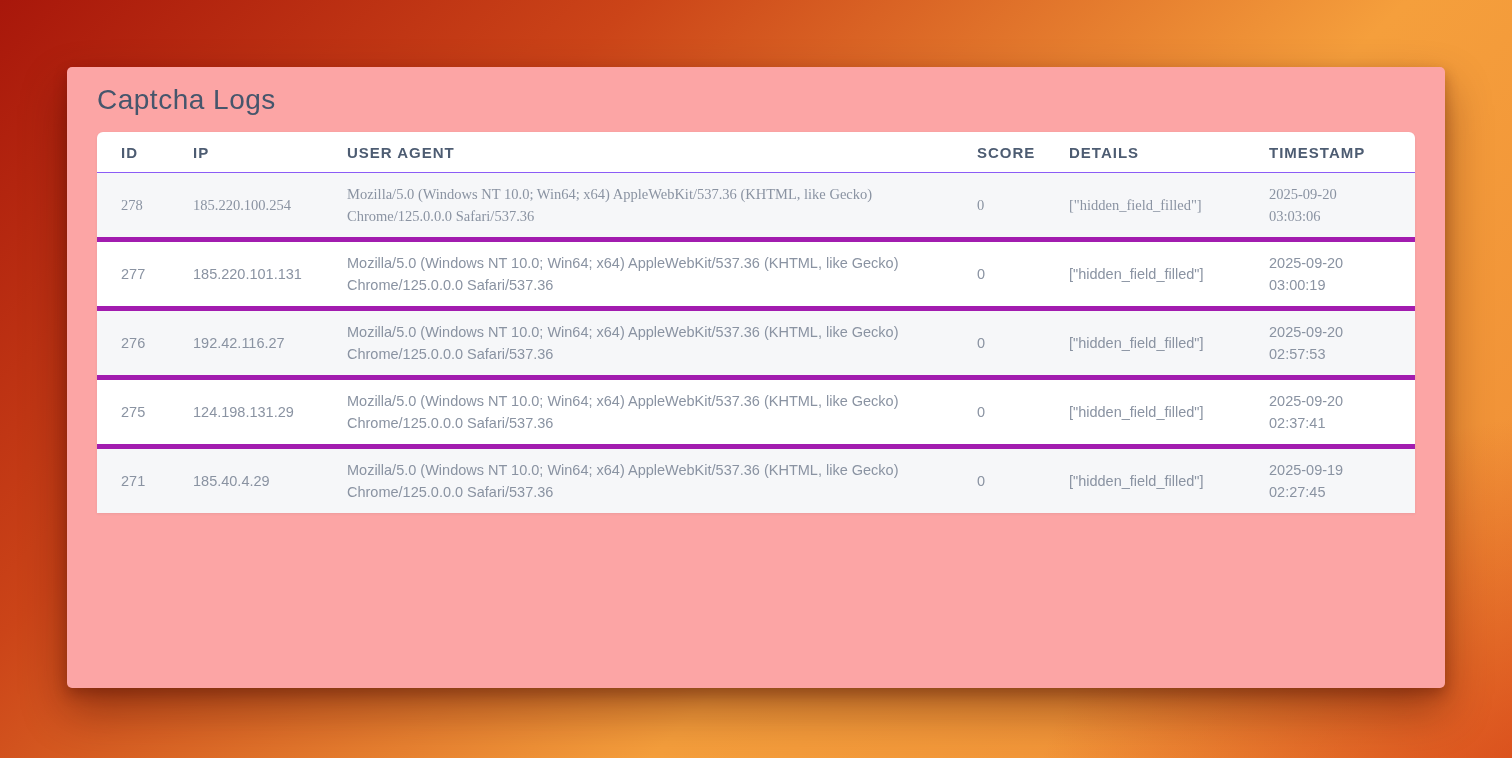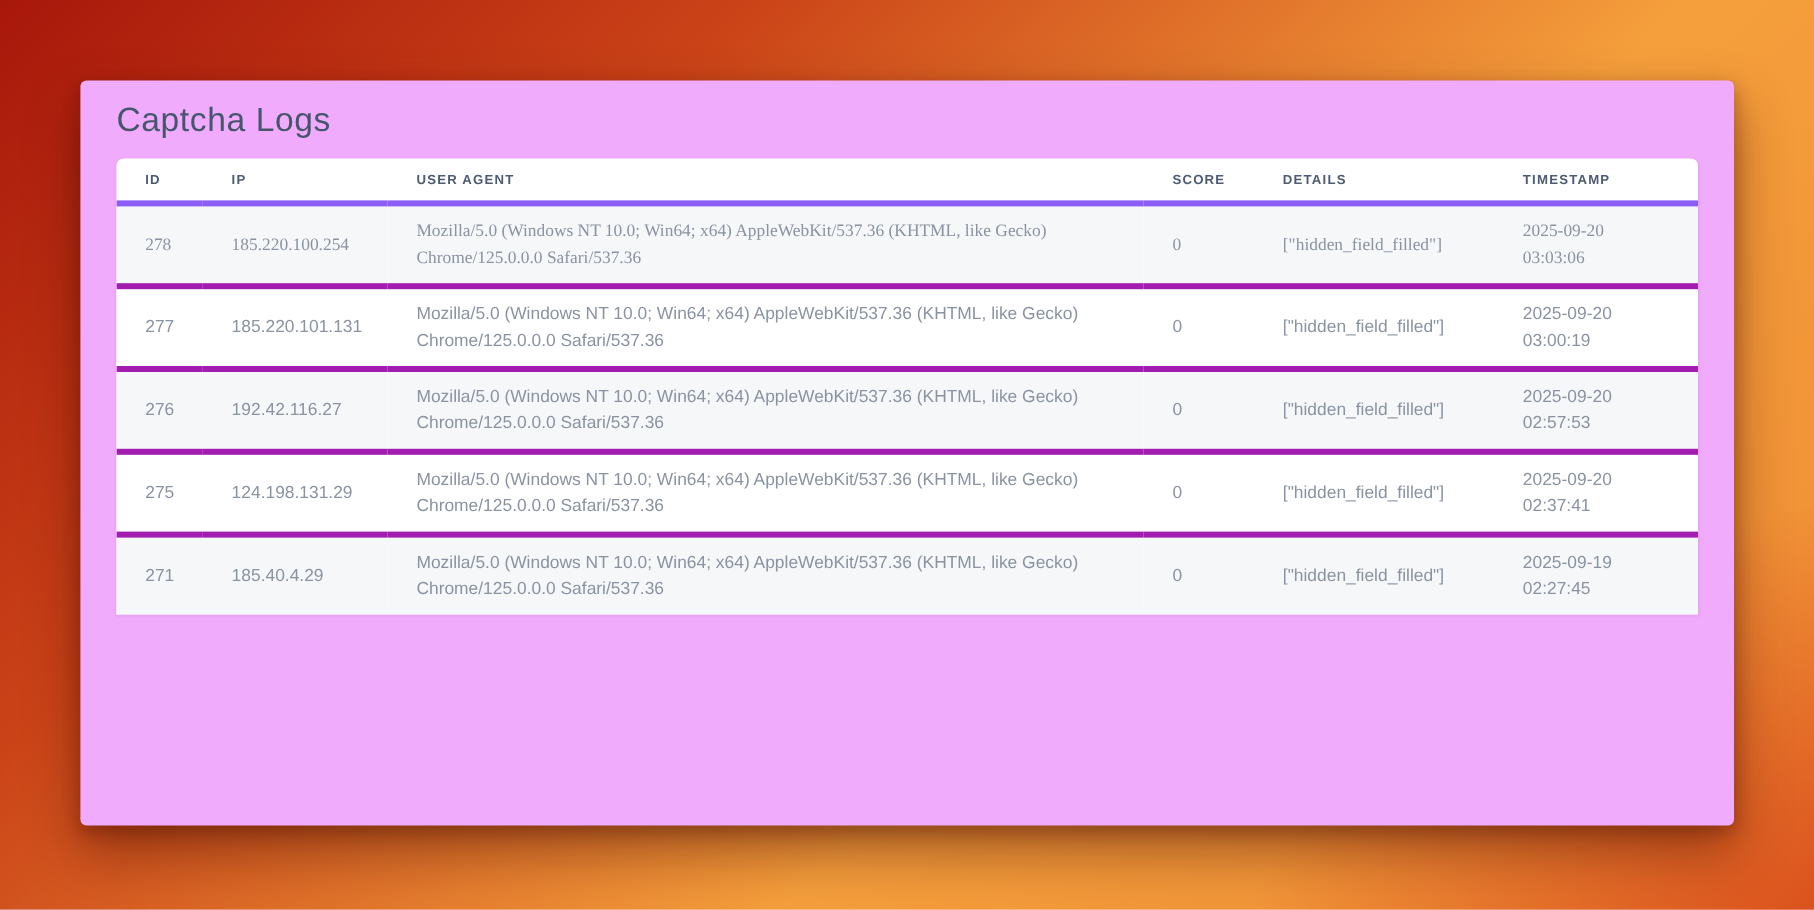--- a/index.html
+++ b/index.html
@@ -7,21 +7,21 @@
   body {
     font-family: "Liberation Sans", sans-serif;
     background:
       radial-gradient(1100px 800px at 108% 112%, rgba(207,48,16,0.88), rgba(207,48,16,0) 55%),
       linear-gradient(135deg, #a8170b 0%, #cb4418 28%, #f59f3c 62%, #ef8c35 100%);
   }
   .card {
     position: absolute;
     left: 67px; top: 67px;
     width: 1378px; height: 621px;
-    background: #f0abfc;
+    background: #fca5a5;
     border-radius: 5px;
     box-shadow: 0 22px 45px rgba(70, 10, 0, 0.45), 0 6px 14px rgba(70, 10, 0, 0.3);
     overflow: hidden;
   }
   .card-title {
     padding: 17px 30px 0 30px;
     font-size: 28px;
     font-weight: 500;
     letter-spacing: 0.5px;
     color: #46566c;
@@ -33,26 +33,26 @@
     box-shadow: 0 1px 3px rgba(30, 40, 60, 0.07);
     overflow: hidden;
   }
   table {
     width: 100%;
     border-collapse: collapse;
     table-layout: fixed;
   }
   thead th {
     text-align: left;
-    font-size: 11px;
+    font-size: 15px;
     font-weight: 700;
     letter-spacing: 1px;
     color: #4d5c72;
     padding: 12px 24px 11px 24px;
-    border-bottom: 5px solid #8b5cf6;
+    border-bottom: 1px solid #8b5cf6;
     white-space: nowrap;
   }
   tbody td {
     font-size: 14.5px;
     line-height: 22px;
     color: #8a93a2;
     padding: 10px 24px;
     vertical-align: middle;
     height: 65px;
   }

